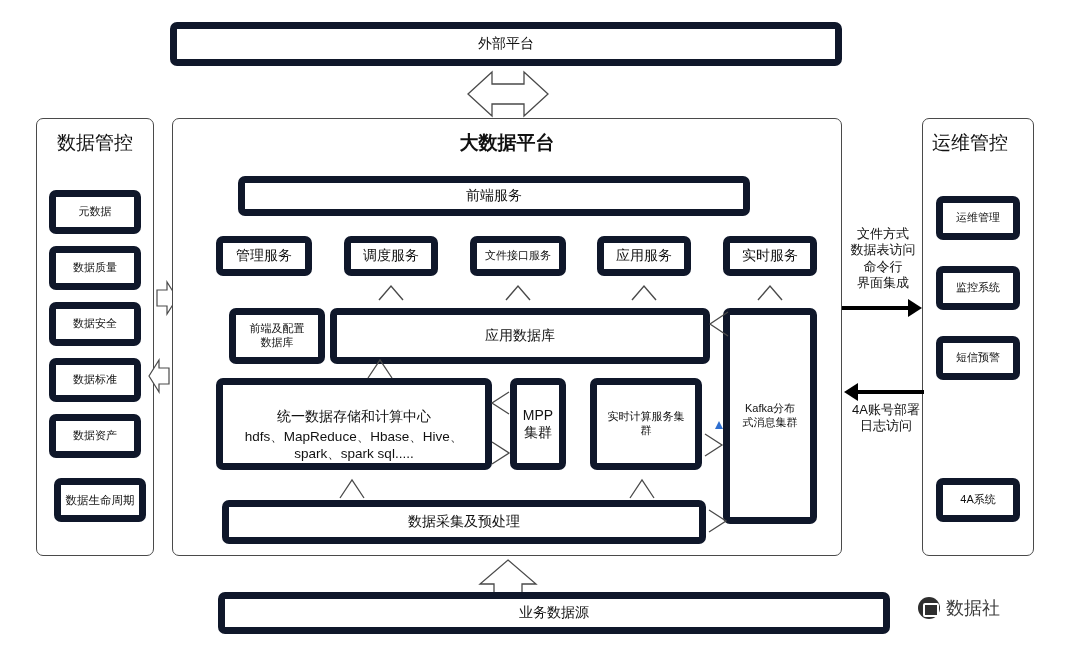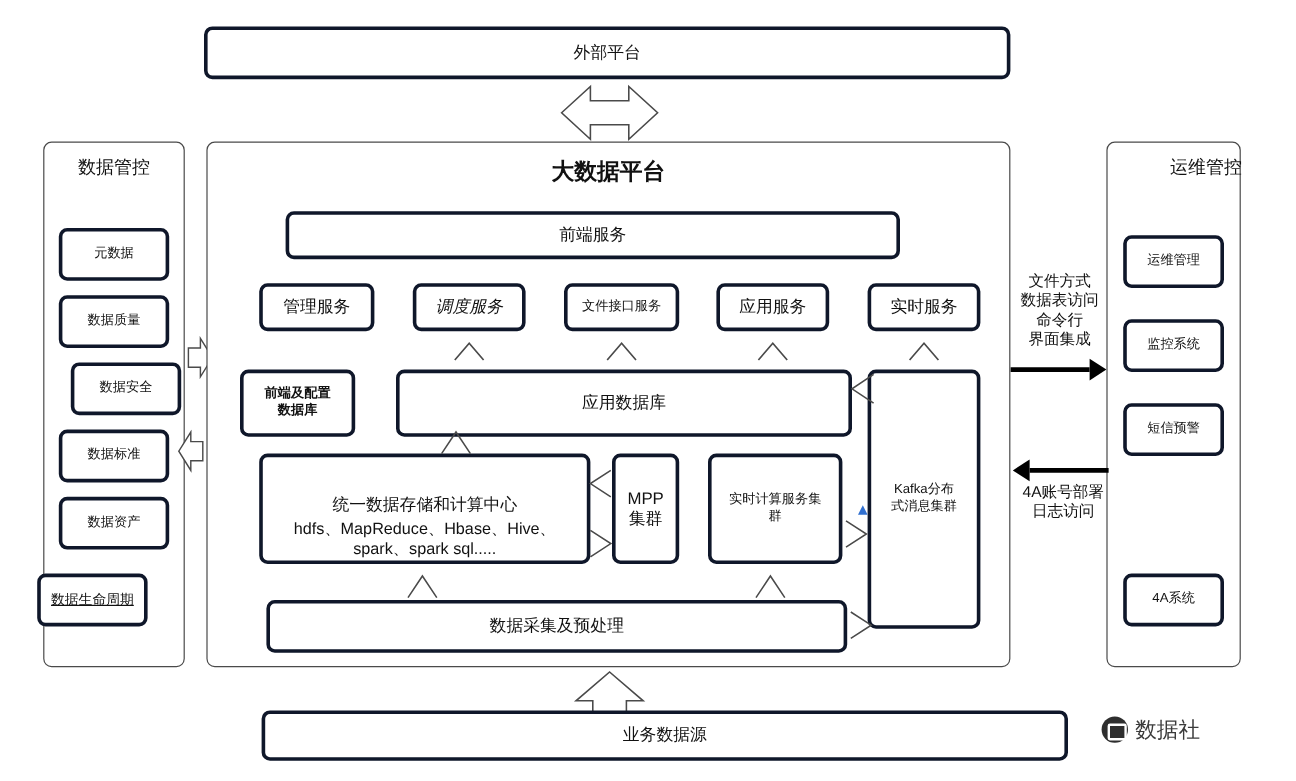--- a/index.html
+++ b/index.html
@@ -14,21 +14,21 @@
   #canvas {
     position: relative;
     width: 1080px;
     height: 651px;
     overflow: hidden;
     background: #ffffff;
   }
   .box {
     position: absolute;
     box-sizing: border-box;
-    border: 3px solid #0f172a;
+    border: 7px solid #0f172a;
     border-radius: 7px;
     background: #ffffff;
     display: flex;
     align-items: center;
     justify-content: center;
     text-align: center;
     line-height: 1.25;
     color: #111111;
   }
   .container-box {
@@ -43,21 +43,21 @@
     text-align: center;
     color: #111111;
   }
   .arrow-svg {
     position: absolute;
     pointer-events: none;
   }
   .small { font-size: 11px; }
   .med { font-size: 14px; }
   .big { font-size: 19px; font-weight: bold; }
-  .mid-title { font-size: 15px; }
+  .mid-title { font-size: 19px; }
   .watermark {
     position: absolute;
     display: flex;
     align-items: center;
     gap: 6px;
     color: #3b3b3b;
     font-size: 18px;
   }
   .wm-logo {
     width: 22px;
@@ -98,51 +98,51 @@
 
   <div class="container-box" style="left:36px; top:118px; width:118px; height:438px;"></div>
   <div class="title-label mid-title" style="left:36px; top:130px; width:118px;">数据管控</div>
 
   <div class="box small" style="left:49px; top:190px; width:92px; height:44px;">
     <span>元数据</span>
   </div>
   <div class="box small" style="left:49px; top:246px; width:92px; height:44px;">
     <span>数据质量</span>
   </div>
-  <div class="box small" style="left:49px; top:302px; width:92px; height:44px;margin-left:10px;">
+  <div class="box small" style="left:49px; top:302px; width:92px; height:44px;">
     <span>数据安全</span>
   </div>
   <div class="box small" style="left:49px; top:358px; width:92px; height:44px;justify-content:center;">
     <span>数据标准</span>
   </div>
   <div class="box small" style="left:49px; top:414px; width:92px; height:44px;">
     <span>数据资产</span>
   </div>
-  <div class="box" style="left:31px; top:478px; width:92px; height:44px; font-size:11.5px;text-decoration:underline;">
+  <div class="box" style="left:54px; top:478px; width:92px; height:44px; font-size:11.5px;">
     <span>数据生命周期</span>
   </div>
 
   <svg class="arrow-svg" style="left:155px; top:280px; width:24px; height:36px;" viewBox="0 0 24 36">
     <polygon points="2,10 12,10 12,2 22,18 12,34 12,26 2,26" fill="#ffffff" stroke="#4a4a4a" stroke-width="1.2"></polygon>
   </svg>
   <svg class="arrow-svg" style="left:147px; top:358px; width:24px; height:36px;" viewBox="0 0 24 36">
     <polygon points="22,10 12,10 12,2 2,18 12,34 12,26 22,26" fill="#ffffff" stroke="#4a4a4a" stroke-width="1.2"></polygon>
   </svg>
 
   <div class="container-box" style="left:172px; top:118px; width:670px; height:438px;"></div>
   <div class="title-label big" style="left:172px; top:130px; width:670px;">大数据平台</div>
 
   <div class="box med" style="left:238px; top:176px; width:512px; height:40px;justify-content:center;">
     <span>前端服务</span>
   </div>
 
   <div class="box med" style="left:216px; top:236px; width:96px; height:40px;">
     <span>管理服务</span>
   </div>
-  <div class="box med" style="left:344px; top:236px; width:94px; height:40px;font-style:italic;">
+  <div class="box med" style="left:344px; top:236px; width:94px; height:40px;">
     <span>调度服务</span>
   </div>
   <div class="box small" style="left:470px; top:236px; width:96px; height:40px;">
     <span>文件接口服务</span>
   </div>
   <div class="box med" style="left:597px; top:236px; width:94px; height:40px;">
     <span>应用服务</span>
   </div>
   <div class="box med" style="left:723px; top:236px; width:94px; height:40px;">
     <span>实时服务</span>
@@ -154,21 +154,21 @@
   <svg class="arrow-svg" style="left:503px; top:282px; width:30px; height:22px;" viewBox="0 0 30 22">
     <polyline points="3,18 15,4 27,18" fill="none" stroke="#4a4a4a" stroke-width="1.4"></polyline>
   </svg>
   <svg class="arrow-svg" style="left:629px; top:282px; width:30px; height:22px;" viewBox="0 0 30 22">
     <polyline points="3,18 15,4 27,18" fill="none" stroke="#4a4a4a" stroke-width="1.4"></polyline>
   </svg>
   <svg class="arrow-svg" style="left:755px; top:282px; width:30px; height:22px;" viewBox="0 0 30 22">
     <polyline points="3,18 15,4 27,18" fill="none" stroke="#4a4a4a" stroke-width="1.4"></polyline>
   </svg>
 
-  <div class="box small" style="left:200px; top:308px; width:96px; height:56px; white-space:pre-line;font-weight:bold;">
+  <div class="box small" style="left:229px; top:308px; width:96px; height:56px; white-space:pre-line;">
     <span>前端及配置
 数据库</span>
   </div>
 
   <div class="box med" style="left:330px; top:308px; width:380px; height:56px;">
     <span>应用数据库</span>
   </div>
 
   <div class="box small" style="left:723px; top:308px; width:94px; height:216px; white-space:pre-line;">
     <span>Kafka分布
@@ -219,21 +219,21 @@
   </svg>
   <svg class="arrow-svg" style="left:706px; top:508px; width:22px; height:26px;" viewBox="0 0 22 26">
     <polyline points="3,2 20,13 3,24" fill="none" stroke="#4a4a4a" stroke-width="1.3"></polyline>
   </svg>
 
   <svg class="arrow-svg" style="left:714px; top:420px; width:10px; height:10px;" viewBox="0 0 10 10">
     <polygon points="5,1 9,9 1,9" fill="#2f6fd0"></polygon>
   </svg>
 
   <div class="container-box" style="left:922px; top:118px; width:112px; height:438px;"></div>
-  <div class="title-label mid-title" style="left:922px; top:130px; width:96px;padding-left:35px;">运维管控</div>
+  <div class="title-label mid-title" style="left:922px; top:130px; width:96px;">运维管控</div>
 
   <div class="box small" style="left:936px; top:196px; width:84px; height:44px;">
     <span>运维管理</span>
   </div>
   <div class="box small" style="left:936px; top:266px; width:84px; height:44px;">
     <span>监控系统</span>
   </div>
   <div class="box small" style="left:936px; top:336px; width:84px; height:44px;">
     <span>短信预警</span>
   </div>

